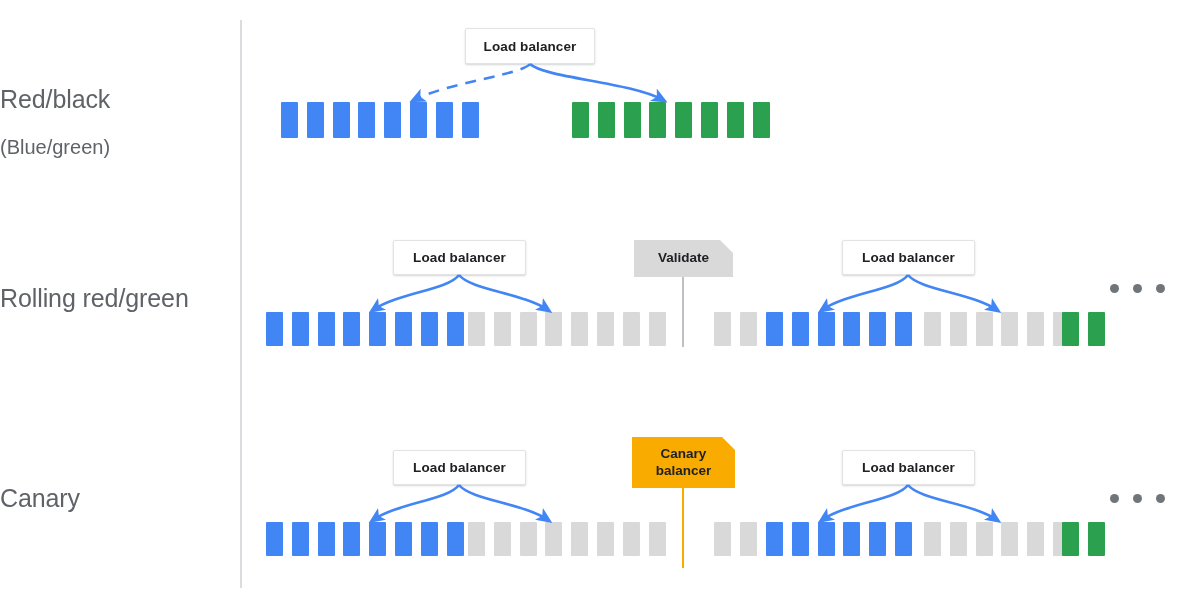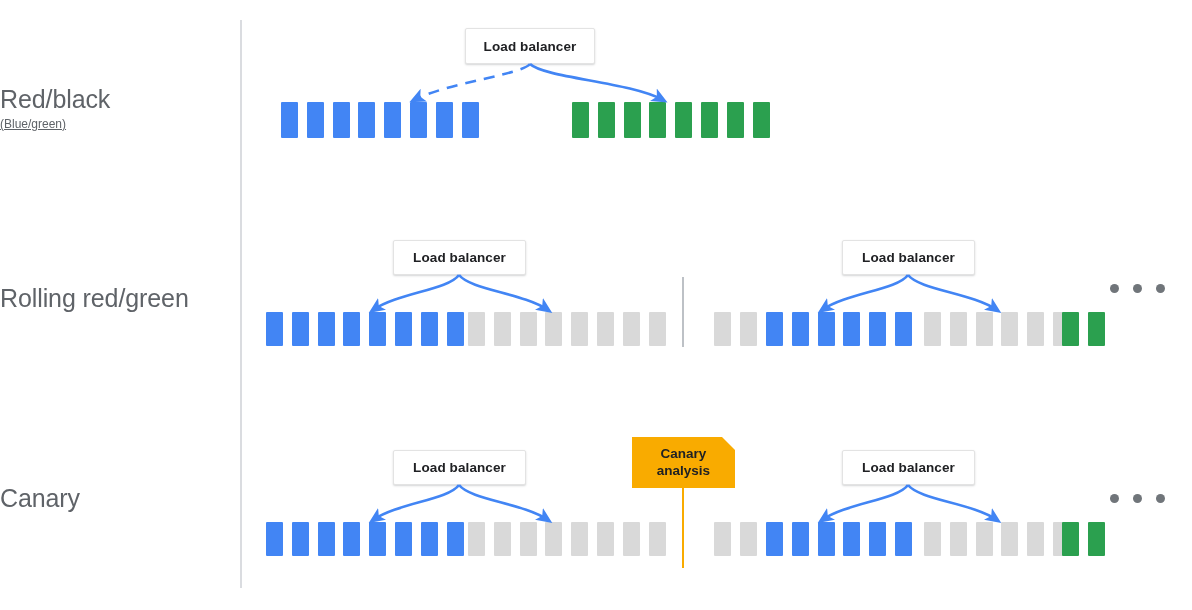--- a/index.html
+++ b/index.html
@@ -41,24 +41,23 @@
     line-height: 1.22;
   }
   .row-label .primary {
     display: block;
     font-size: 25px;
     color: #5f6368;
     letter-spacing: -0.1px;
   }
   .row-label .secondary {
     display: block;
-    font-size: 12px;
+    font-size: 20px;
     color: #5f6368;
-    margin-top: 2px;
-    text-decoration: underline;
+    margin-top: 20px;
   }
   .label-col {
     position: absolute;
     left: 0;
     width: 240px;
   }
 
   
   .bar {
     position: absolute;
@@ -177,20 +176,23 @@
   </div>
 
   <div class="lb-box" style="left:393px; top:240px; width:133px; height:35px;">
     <span>Load balancer</span>
   </div>
 
   <div class="lb-box" style="left:842px; top:240px; width:133px; height:35px;">
     <span>Load balancer</span>
   </div>
 
+  <div class="stage-box validate" style="left:634px; top:240px; width:99px; height:37px;">
+    <span>Validate</span>
+  </div>
   <div class="stage-stem validate" style="left:682px; top:277px; height:70px;"></div>
 
   <div class="dots" style="left:1110px; top:284px;">
     <div class="dot"></div>
     <div class="dot"></div>
     <div class="dot"></div>
   </div>
 
   <div id="row2-bars">
       <div class="bar blue" style="left: 266px; top: 312px; height: 34px;"></div>
@@ -236,21 +238,21 @@
   <div class="lb-box" style="left:393px; top:450px; width:133px; height:35px;">
     <span>Load balancer</span>
   </div>
 
   <div class="lb-box" style="left:842px; top:450px; width:133px; height:35px;">
     <span>Load balancer</span>
   </div>
 
   <div class="stage-box canary" style="left:632px; top:437px; width:103px; height:51px; flex-direction:column;">
     <span>Canary</span>
-    <span>analysis</span>
+    <span>balancer</span>
   </div>
   <div class="stage-stem canary" style="left:682px; top:488px; height:80px;"></div>
 
   <div class="dots" style="left:1110px; top:494px;">
     <div class="dot"></div>
     <div class="dot"></div>
     <div class="dot"></div>
   </div>
 
   <div id="row3-bars">

